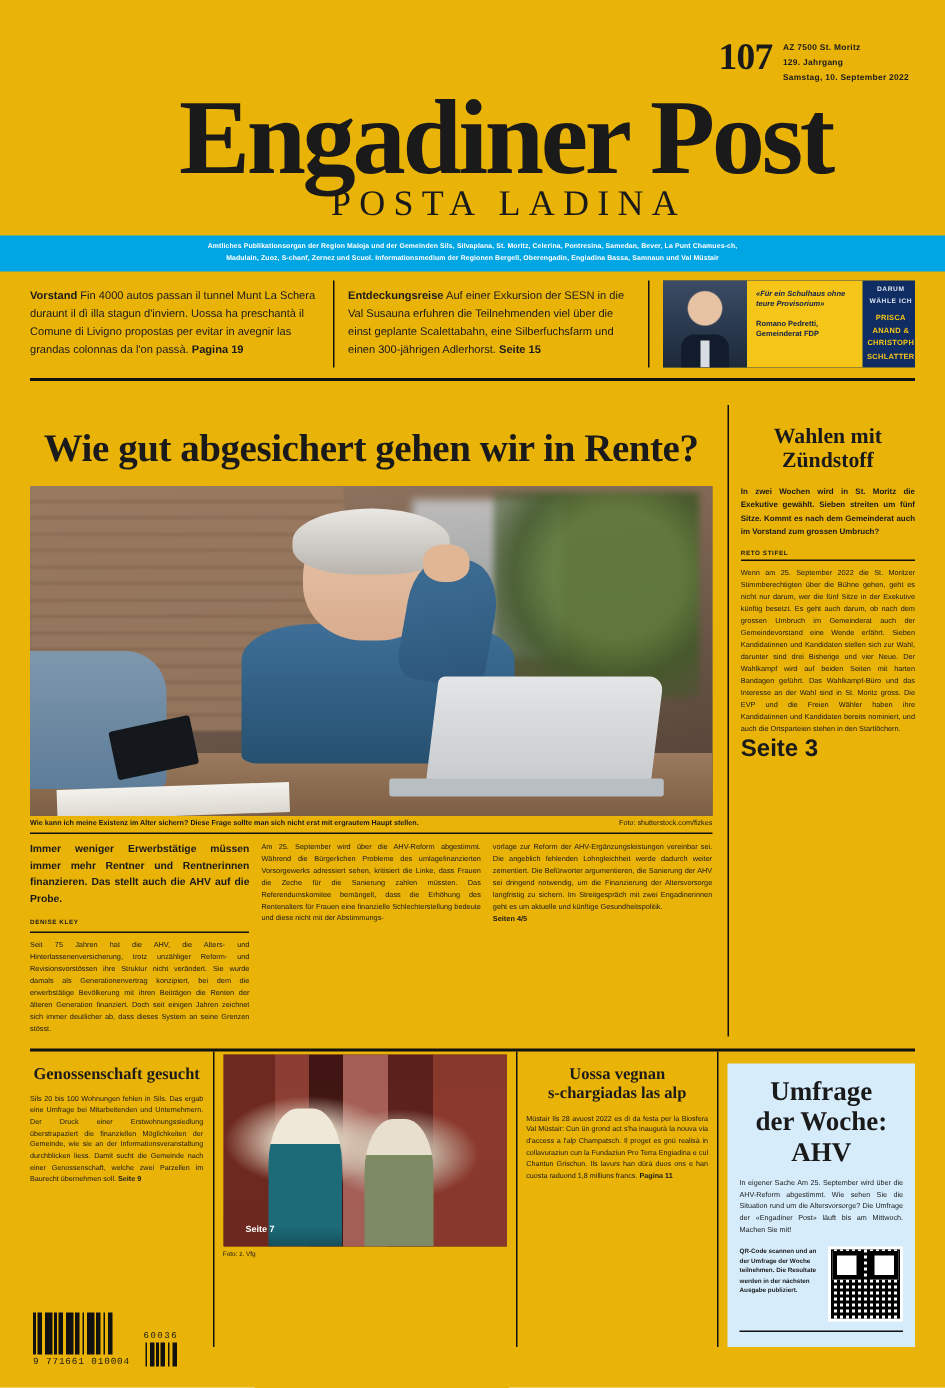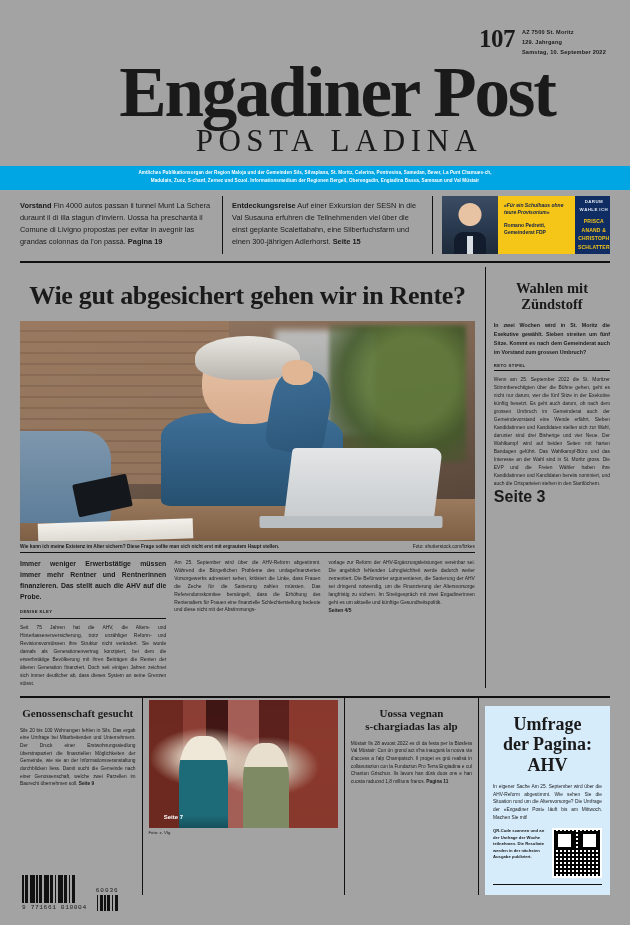--- a/index.html
+++ b/index.html
@@ -3,21 +3,21 @@
 <meta charset="utf-8">
 <style>
   html,body{margin:0;padding:0;}
   body{
     width:630px;height:925px;
     background:#ffffff;
     font-family:"Liberation Sans", sans-serif;
     color:#1a1a1a;
     overflow:hidden;
   }
-  .page{position:relative;width:630px;height:925px;background:#a3a3a3;}
+  .page{position:relative;width:630px;height:925px;background:#eab308;}
 
   
   .issue-block{
     display:flex;align-items:flex-start;justify-content:flex-end;
     gap:7px;padding:26px 24px 0 0;
   }
   .issue-no{font-family:"Liberation Serif",serif;font-weight:700;font-size:25px;line-height:1;letter-spacing:-.5px;}
   .issue-meta{font-size:5.6px;line-height:1.75;letter-spacing:.2px;padding-top:2px;font-weight:600;}
   .issue-meta div{white-space:nowrap;}
 
@@ -28,21 +28,21 @@
     font-family:"Liberation Serif",serif;
     font-weight:700;
     font-size:71px;
     line-height:.95;
     letter-spacing:-2.2px;
     margin:0;
   }
   .mast-sub{
     font-family:"Liberation Serif",serif;
     font-weight:400;
-    font-size:31px;
+    font-size:24px;
     letter-spacing:5.5px;
     margin:-4px 0 0 0;
     padding-left:4px;
   }
 
   .blue-banner{
     background:#00a5e3;
     color:#fff;
     text-align:center;
     font-size:4.6px;
@@ -92,21 +92,21 @@
   .ad-blue{
     flex:1;color:#f5c518;text-align:center;
     display:flex;flex-direction:column;justify-content:center;align-items:center;
     font-size:5px;font-weight:700;line-height:1.7;padding:0 3px;letter-spacing:.2px;
   }
   .ad-blue .small{font-size:4.4px;color:#dfe6f2;letter-spacing:.4px;margin-bottom:4px;}
 
   .rule-thick{height:2px;background:#111;margin:7px 20px 0 20px;}
 
   
-  .body-grid{display:flex;padding:0 20px;margin-top:4px;}
+  .body-grid{display:flex;padding:0 20px;margin-top:16px;}
   .col-main{width:470px;padding-right:10px;}
   .col-right{width:120px;border-left:1px solid #111;padding-left:8px;}
 
   .lead-head{
     font-family:"Liberation Serif",serif;
     font-weight:700;font-size:26px;line-height:1.12;
     text-align:center;margin:14px 0 11px 0;letter-spacing:-.3px;
   }
 
   .hero{
@@ -433,21 +433,21 @@
       <div class="b-text">
         <span>Müstair Ils 28 avuost 2022 es dì da festa per la Biosfera Val Müstair: Cun ün grond act s'ha inaugurà la nouva via d'access a l'alp Champatsch. Il proget es gnü realisà in collavuraziun cun la Fundaziun Pro Terra Engiadina e cul Chantun Grischun. Ils lavurs han dürà duos ons e han cuosta raduond 1,8 milliuns francs.</span>
         <span class="pg">Pagina 11</span>
       </div>
     </div>
 
     <div class="b-col c4">
       <div class="umfrage-box">
         <div class="umfrage-title">
           <div>Umfrage</div>
-          <div>der Pagina: AHV</div>
+          <div>der Woche: AHV</div>
         </div>
         <div class="umfrage-body">In eigener Sache Am 25. September wird über die AHV-Reform abgestimmt. Wie sehen Sie die Situation rund um die Altersvorsorge? Die Umfrage der «Engadiner Post» läuft bis am Mittwoch. Machen Sie mit!</div>
         <div class="qr-row">
           <div class="qr-txt">QR-Code scannen und an der Umfrage der Woche teilnehmen. Die Resultate werden in der nächsten Ausgabe publiziert.</div>
           <div class="qr">
             <div class="qr-inner"></div>
           </div>
         </div>
         <div class="umfrage-rule"></div>
       </div>

